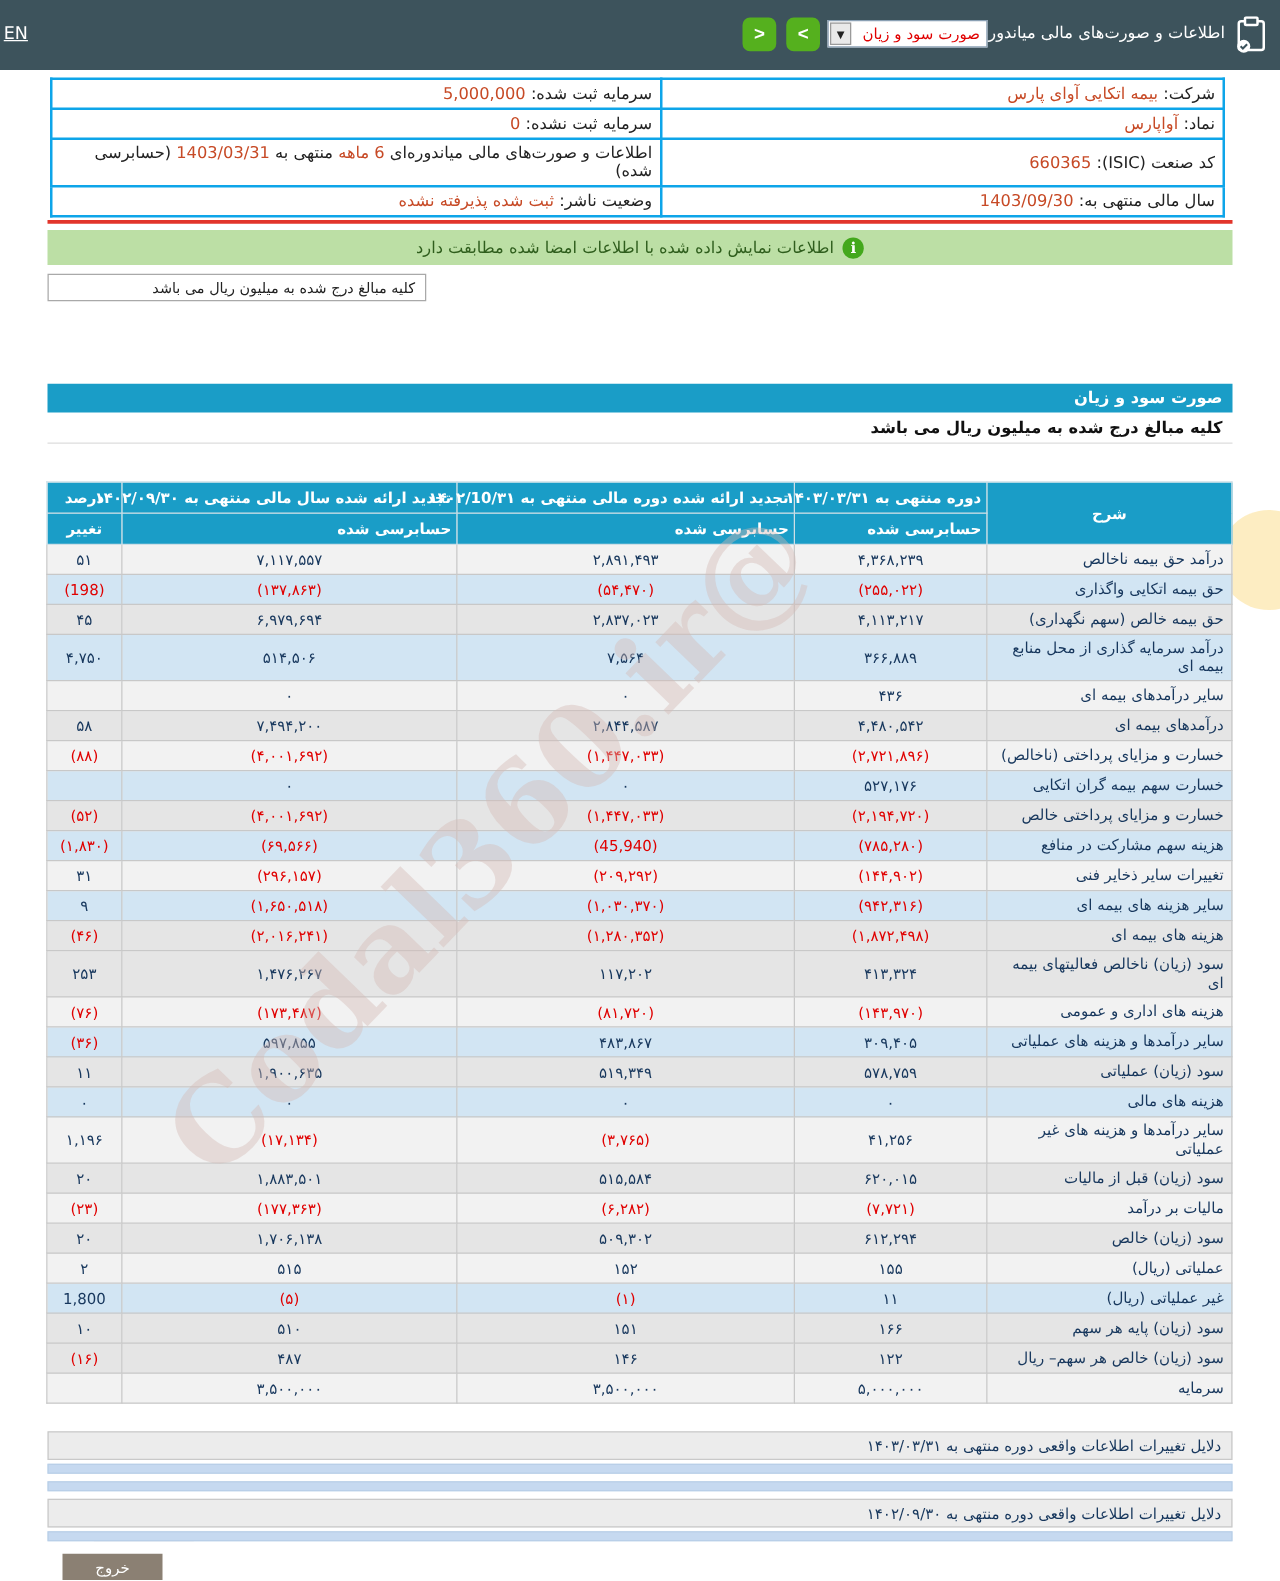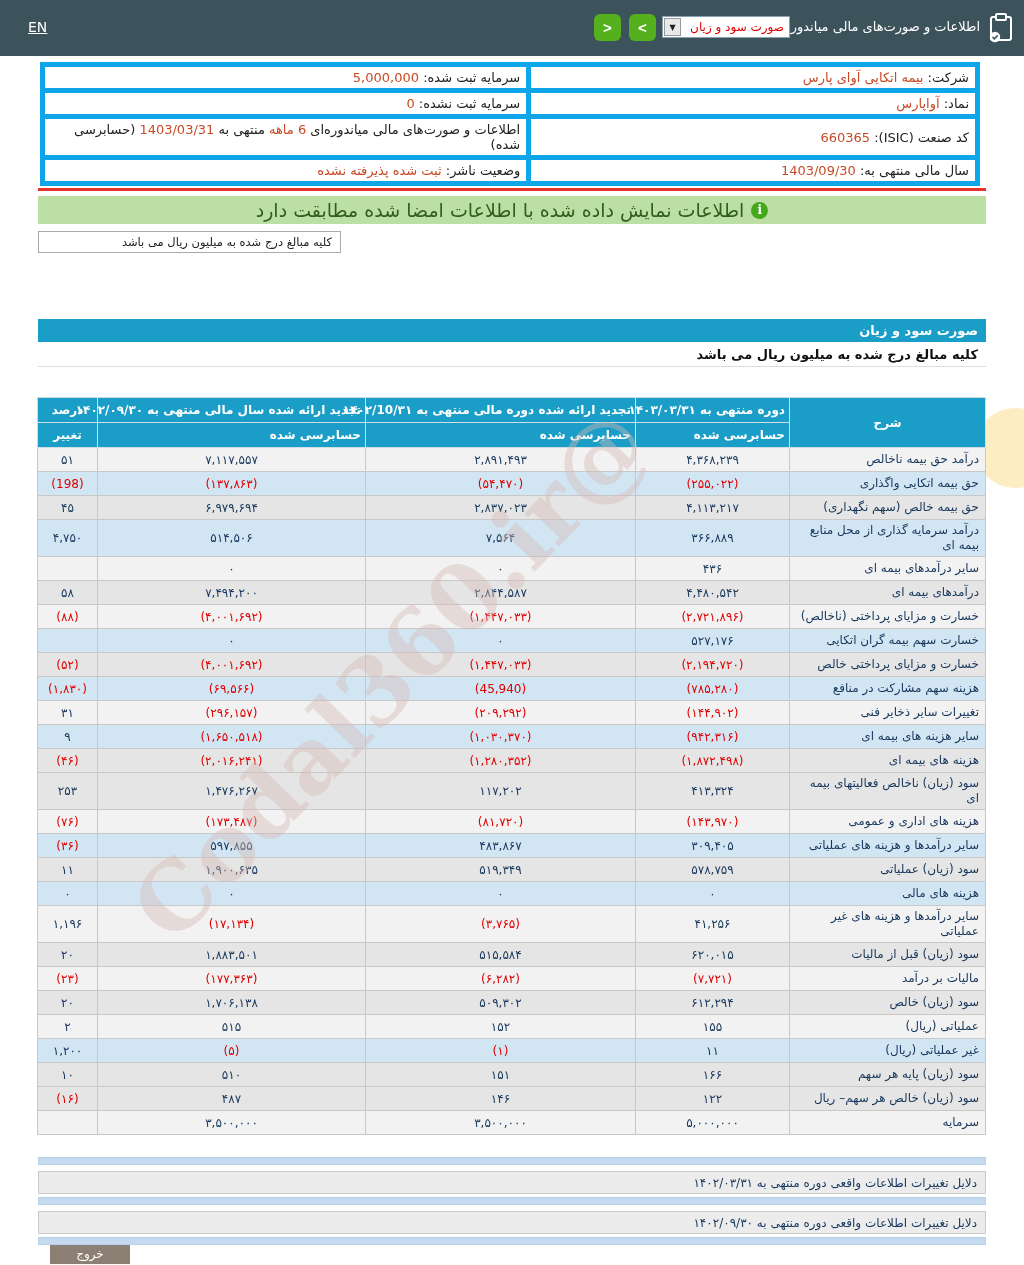--- a/index.html
+++ b/index.html
@@ -13,38 +13,38 @@
   .tb-title { position:absolute; right:44px; top:19px; color:#fff; font-size:13px; }
   .tb-select { position:absolute; right:234px; top:16px; width:128px; height:22px; background:#fff;
                border:1px solid #8aa0b4; display:flex; align-items:center; flex-direction:row; cursor:pointer; }
   .tb-select .sel-text { flex:1; color:#e00000; font-size:12px; text-align:right; padding-right:5px; white-space:nowrap; overflow:hidden; }
   .tb-select .sel-arrow { width:17px; height:18px; margin-left:1px; background:#e9e9e9; border:1px solid #9a9a9a;
                display:flex; align-items:center; justify-content:center; font-size:8px; color:#222; }
   .tb-btn { position:absolute; top:14px; width:27px; height:27px; background:#55b01e; border:none; border-radius:6px;
             color:#fff; font-weight:bold; font-size:15px; line-height:25px; text-align:center; cursor:pointer; }
   .tb-btn.prev { right:368px; }
   .tb-btn.next { right:403px; }
-  .tb-en { position:absolute; left:28px; top:19px; color:#fff; font-size:14px; text-decoration:underline; cursor:pointer; }
+  .tb-en { position:absolute; left:3px; top:19px; color:#fff; font-size:14px; text-decoration:underline; cursor:pointer; }
 
   
   .content { width:948px; margin:0 38px; position:relative; z-index:2; }
 
   
   .info-table { width:940px; margin:6px 6px 0 0; border-collapse:collapse; }
-  .info-table td { border:5px solid #0ea5e9; padding:3px 6px; font-size:13px; height:24px; color:#222; vertical-align:middle; }
+  .info-table td { border:2px solid #0ea5e9; padding:3px 6px; font-size:13px; height:24px; color:#222; vertical-align:middle; }
   .info-table td.r { width:48%; }
   .info-table td.l { width:52%; }
   .info-val { color:#c74a26; }
   .info-lbl { color:#222; }
 
   .red-line { width:948px; height:3px; background:#e2352b; margin-top:2px; }
 
   .green-bar { width:948px; height:28px; background:#bcdfa5; margin-top:5px;
                display:flex; align-items:center; justify-content:center; gap:7px; }
-  .green-bar .txt { color:#2f5e1d; font-size:19px; }
+  .green-bar .txt { color:#2f5e1d; font-size:13px; }
   .info-circle { width:17px; height:17px; border-radius:50%; background:#43a81c; color:#fff;
                  font-size:12px; font-weight:bold; text-align:center; line-height:17px; font-family:"DejaVu Serif", serif; }
 
   .units-box { width:303px; margin:7px auto 0 0; border:1px solid #a9a9a9; background:#fff;
                font-size:11.5px; color:#222; padding:3px 8px; text-align:right; }
 
   .section-bar { width:948px; height:23px; background:#1a9dc7; margin-top:66px;
                  color:#fff; font-size:13px; font-weight:bold; padding:4px 8px 0 0; }
   .section-note { width:948px; height:25px; border-bottom:1px solid #ddd; font-size:13px; font-weight:bold;
                   color:#111; padding:5px 8px 0 0; }
@@ -357,21 +357,21 @@
             <td class="c-num">۱۵۵</td>
             <td class="c-num">۱۵۲</td>
             <td class="c-num">۵۱۵</td>
             <td class="c-num">۲</td>
           </tr>
           <tr class="row-blue">
             <td class="c-label">غیر عملیاتی (ریال)</td>
             <td class="c-num">۱۱</td>
             <td class="c-num neg">(۱)</td>
             <td class="c-num neg">(۵)</td>
-            <td class="c-num">۱,۲۰۰</td>
+            <td class="c-num">1,800</td>
           </tr>
           <tr class="row-yellow">
             <td class="c-label">سود (زیان) پایه هر سهم</td>
             <td class="c-num">۱۶۶</td>
             <td class="c-num">۱۵۱</td>
             <td class="c-num">۵۱۰</td>
             <td class="c-num">۱۰</td>
           </tr>
           <tr class="row-yellow">
             <td class="c-label">سود (زیان) خالص هر سهم– ریال</td>
@@ -384,22 +384,22 @@
             <td class="c-label">سرمایه</td>
             <td class="c-num">۵,۰۰۰,۰۰۰</td>
             <td class="c-num">۳,۵۰۰,۰۰۰</td>
             <td class="c-num">۳,۵۰۰,۰۰۰</td>
             <td class="c-num"></td>
           </tr>
         </tbody>
     </table>
 
     <div class="footnotes">
+        <div class="reason-bar">دلایل تغییرات اطلاعات واقعی دوره منتهی به ۱۴۰۳/۰۳/۳۱</div>
         <div class="reason-strip"></div>
-        <div class="reason-bar">دلایل تغییرات اطلاعات واقعی دوره منتهی به ۱۴۰۲/۰۳/۳۱</div>
         <div class="reason-strip"></div>
         <div class="reason-bar">دلایل تغییرات اطلاعات واقعی دوره منتهی به ۱۴۰۲/۰۹/۳۰</div>
         <div class="reason-strip"></div>
       </div>
 
   </div>
 
   <div class="wm-circle"></div>
   <div class="watermark">@Codal360.ir</div>
 

